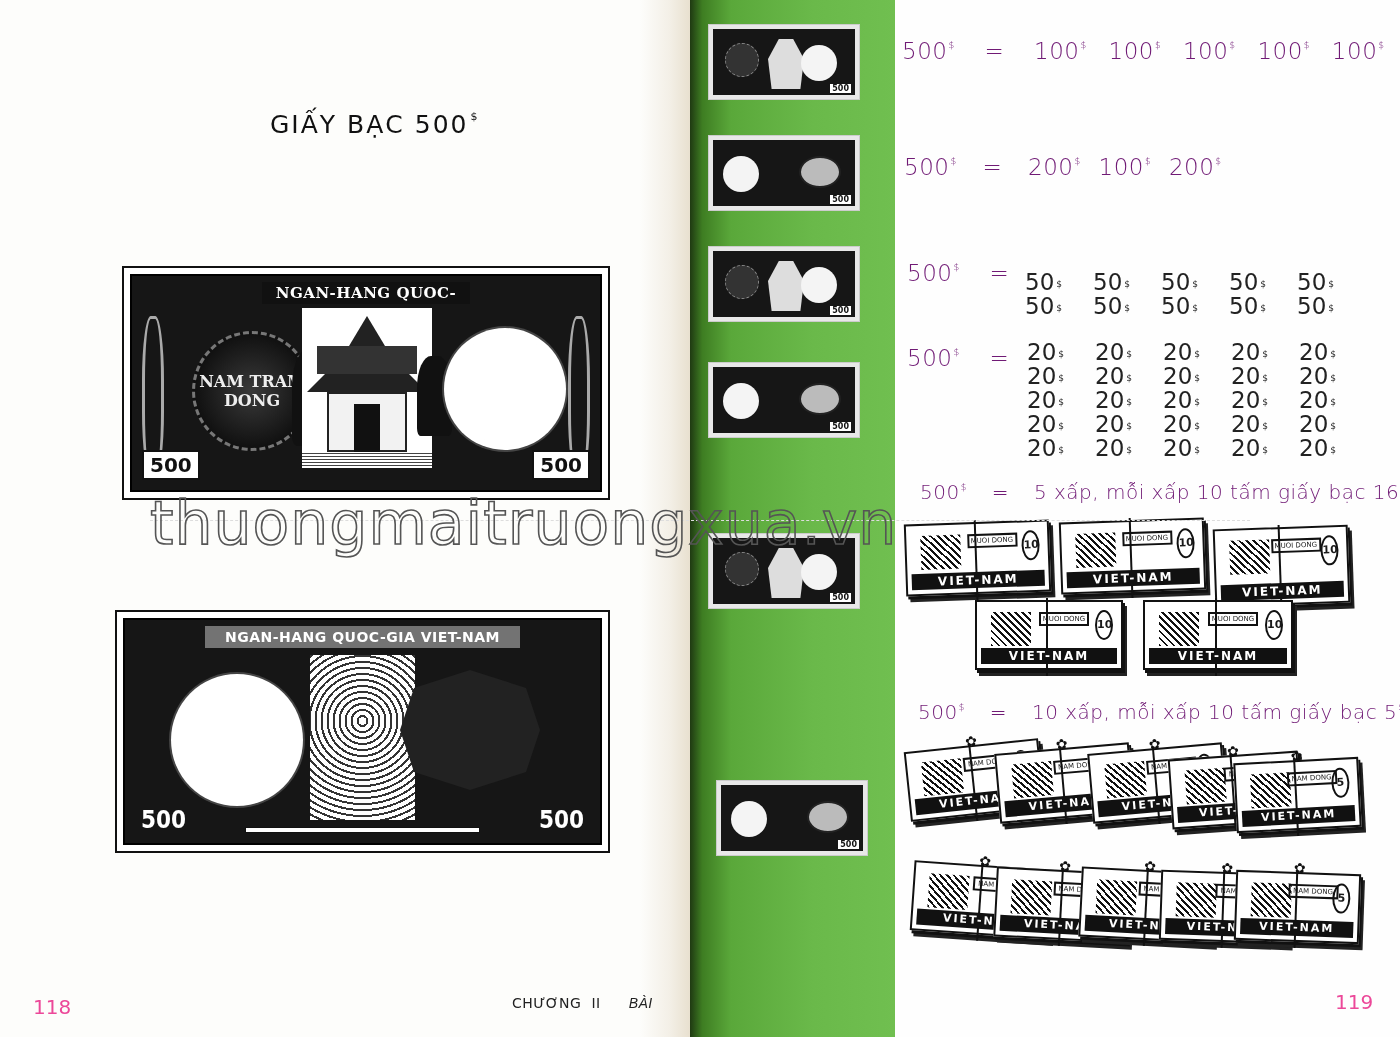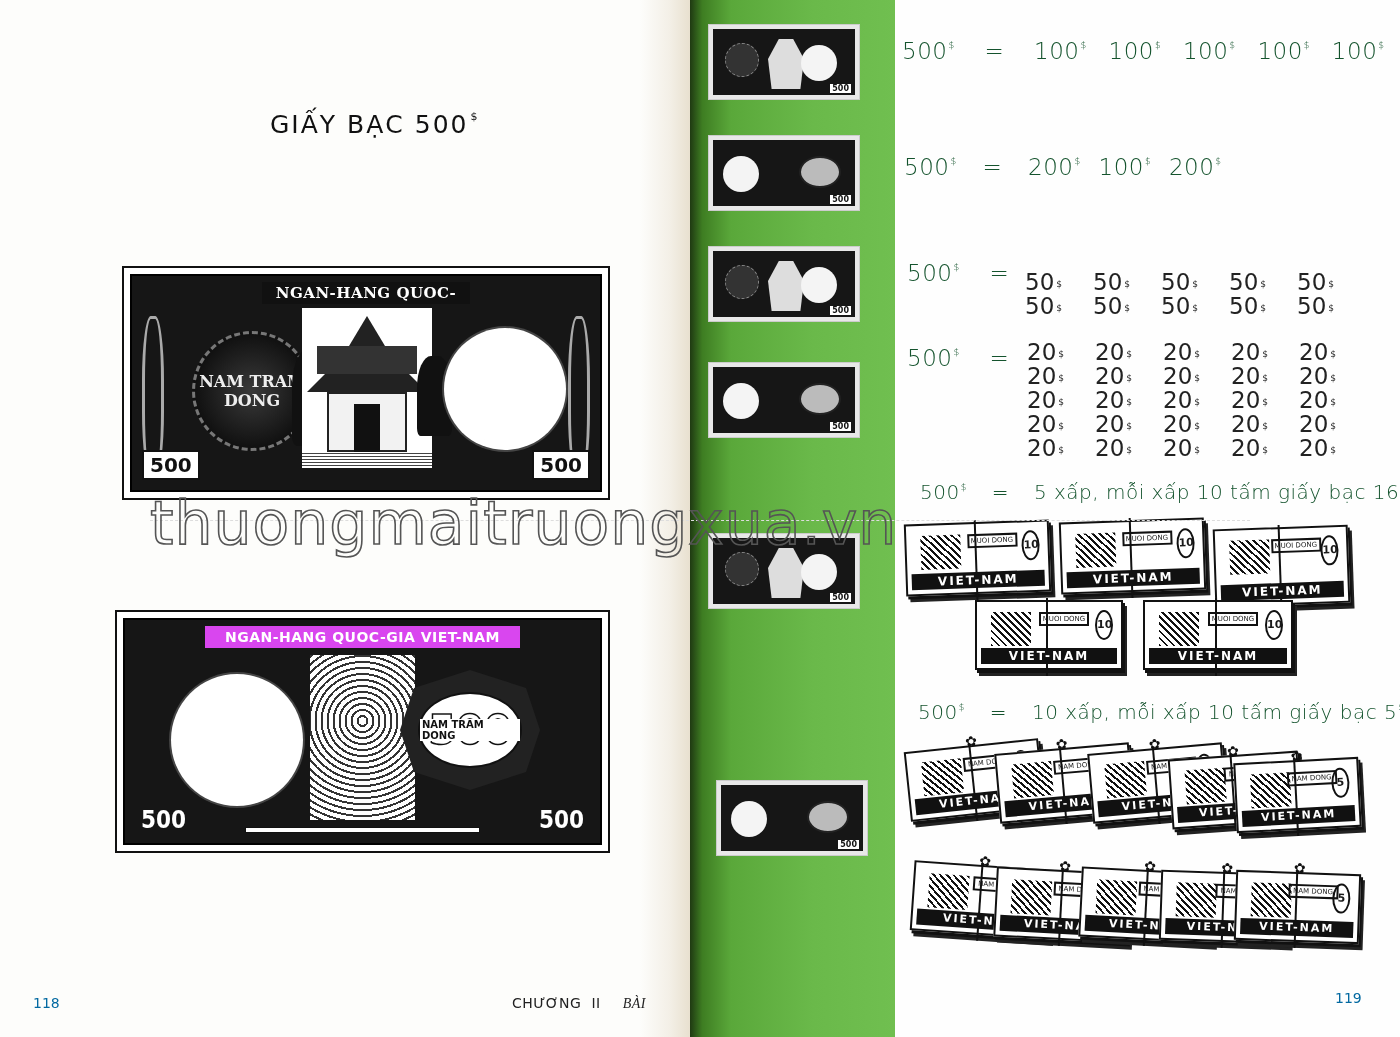--- a/index.html
+++ b/index.html
@@ -13,21 +13,21 @@
   .title{position:absolute;left:270px;top:110px;font-size:25px;letter-spacing:2px;font-weight:400;color:#111}
   .title sup{font-size:11px;vertical-align:top;margin-left:2px}
 
   
   .note{position:absolute;border:2px solid #111;background:#fff;padding:6px}
   .note-inner{position:relative;width:100%;height:100%;background:#161616;border:2px solid #000;overflow:hidden}
   .note-front{left:122px;top:266px;width:488px;height:234px}
   .note-back{left:115px;top:610px;width:495px;height:243px}
 
   .n-header{position:absolute;left:130px;right:130px;top:6px;height:22px;background:#111;color:#fff;font-family:"DejaVu Serif",serif;font-weight:bold;font-size:15px;text-align:center;line-height:22px;letter-spacing:.5px}
-  .n-header-b{left:80px;right:80px;font-family:"DejaVu Sans",sans-serif;font-size:14px;background:#d946ef}
+  .n-header-b{left:80px;right:80px;font-family:"DejaVu Sans",sans-serif;font-size:14px;background:#737373}
   .n-value{position:absolute;bottom:10px;background:#fff;color:#111;font-weight:bold;font-size:20px;padding:0 6px;border:2px solid #111;line-height:26px}
   .n-value.left{left:10px}
   .n-value.right{right:10px}
   .n-value.plain{background:transparent;border:none;color:#111;font-size:24px;font-family:"DejaVu Sans Condensed","DejaVu Sans",sans-serif}
   .n-rosette{position:absolute;left:60px;top:55px;width:120px;height:120px;border-radius:50%;background:radial-gradient(circle,#3a3a3a 0%,#111 70%);border:3px dashed #777;color:#eee;font-family:"DejaVu Serif",serif;font-weight:bold;font-size:16px;text-align:center;display:flex;flex-direction:column;justify-content:center}
   .n-building{position:absolute;left:170px;top:32px;width:130px;height:160px;background:#fff}
   .b-roof1{position:absolute;left:35px;top:8px;width:60px;height:30px;background:#222;clip-path:polygon(20% 100%,50% 0,80% 100%)}
   .b-roof2{position:absolute;left:15px;top:38px;width:100px;height:28px;background:#333}
   .b-roof3{position:absolute;left:5px;top:66px;width:120px;height:18px;background:#222;clip-path:polygon(0 100%,15% 0,85% 0,100% 100%)}
   .b-body{position:absolute;left:25px;top:84px;width:80px;height:60px;background:#f2f2f2;border:2px solid #222}
@@ -52,38 +52,38 @@
   .thumb .ti{position:relative;width:100%;height:100%;background:#161616;overflow:hidden}
   .thumb .hole{position:absolute;width:36px;height:36px;border-radius:50%;background:#f4f4f4;top:16px}
   .thumb.front .hole{right:18px}
   .thumb.back .hole{left:10px}
   .thumb .bld{position:absolute;left:55px;top:10px;width:36px;height:50px;background:#ddd;clip-path:polygon(30% 0,70% 0,100% 40%,90% 100%,10% 100%,0 40%)}
   .thumb .ros{position:absolute;left:12px;top:14px;width:34px;height:34px;border-radius:50%;background:#333;border:1px dashed #888}
   .thumb .oval{position:absolute;right:14px;top:16px;width:42px;height:32px;border-radius:50%;background:#bbb;border:2px solid #222}
   .thumb .lbl{position:absolute;bottom:2px;right:4px;background:#fff;color:#111;font-size:8px;font-weight:bold;padding:0 2px}
 
   
-  .eq{position:absolute;font-size:23px;color:#14532d;font-weight:300;letter-spacing:.5px;white-space:nowrap}
+  .eq{position:absolute;font-size:23px;color:#701a75;font-weight:300;letter-spacing:.5px;white-space:nowrap}
   .eq sup{font-size:9px;vertical-align:top;position:relative;top:2px;margin-left:1px}
   .grid{position:absolute;display:grid;column-gap:0}
   .grid .cell{font-size:23px;line-height:24px;color:#222;width:68px}
   .grid .cell sup{font-size:9px;vertical-align:top;position:relative;top:2px;margin-left:2px}
 
   .stack{position:absolute;background:#fff;border:2px solid #111;box-shadow:2px 3px 0 #111,4px 6px 0 #222}
   .stack .sb{position:absolute;left:4px;right:4px;bottom:4px;height:16px;background:#111;color:#fff;font-weight:bold;font-size:12px;line-height:16px;text-align:center;letter-spacing:2px}
   .stack .sp{position:absolute;right:8px;top:8px;width:18px;height:30px;border-radius:50%;border:2px solid #111;font-size:11px;font-weight:bold;text-align:center;line-height:26px}
   .stack .sc{position:absolute;left:50%;top:10px;width:50px;height:14px;border:2px solid #111;font-size:7px;text-align:center;line-height:10px;margin-left:-10px}
   .stack .fig{position:absolute;left:14px;top:10px;width:40px;height:34px;background:repeating-linear-gradient(45deg,#111 0 2px,#fff 2px 5px)}
   .stack .band{position:absolute;left:48%;top:-4px;bottom:-8px;width:2px;background:#111}
   .s5 .sb{font-size:11px}
   .s5 .bow{position:absolute;left:46%;top:-14px;font-size:14px;color:#111}
 
-  .folio{position:absolute;font-size:14px;color:#0369a1}
+  .folio{position:absolute;font-size:20px;color:#ec4899}
   .running{position:absolute;left:512px;top:995px;font-size:14px;color:#222;letter-spacing:.5px}
-  .running i{font-family:Liberation Serif, serif;font-style:italic;margin-left:22px}
+  .running i{font-family:Liberation Sans, sans-serif;font-style:italic;margin-left:28px}
   .running .ii{margin-left:10px}
 
   .watermark{position:absolute;left:150px;top:488px;font-size:60px;font-weight:400;color:transparent;-webkit-text-stroke:1.6px #555;letter-spacing:1px;white-space:nowrap;font-family:"DejaVu Sans",sans-serif;pointer-events:none}
   .wm-line{position:absolute;left:150px;top:520px;width:1100px;border-top:1.5px dashed #ddd}
 </style>
 </head>
 <body>
 
 <div class="page-left"></div>
 <div class="gutter-shadow"></div>
@@ -116,24 +116,20 @@
     <div class="n-value right">500</div>
   </div>
 </div>
 
 <div class="note note-back">
   <div class="note-inner">
     <div class="n-header n-header-b">NGAN-HANG QUOC-GIA VIET-NAM</div>
     <div class="n-watermark back-wm"></div>
     <div class="back-center"></div>
     <div class="back-oval-frame"></div>
-    <div class="back-oval">
-      <span class="big">500</span>
-      <span class="small">NAM TRAM DONG</span>
-    </div>
     <div class="n-value left plain" style="color:#fff">500</div>
     <div class="n-value right plain" style="color:#fff">500</div>
     <div class="back-bar"></div>
   </div>
 </div>
 
 <div class="folio" style="left:33px;top:995px">118</div>
 <div class="running">
   <span>CHƯƠNG</span><span class="ii">II</span><i>BÀI</i>
 </div>

